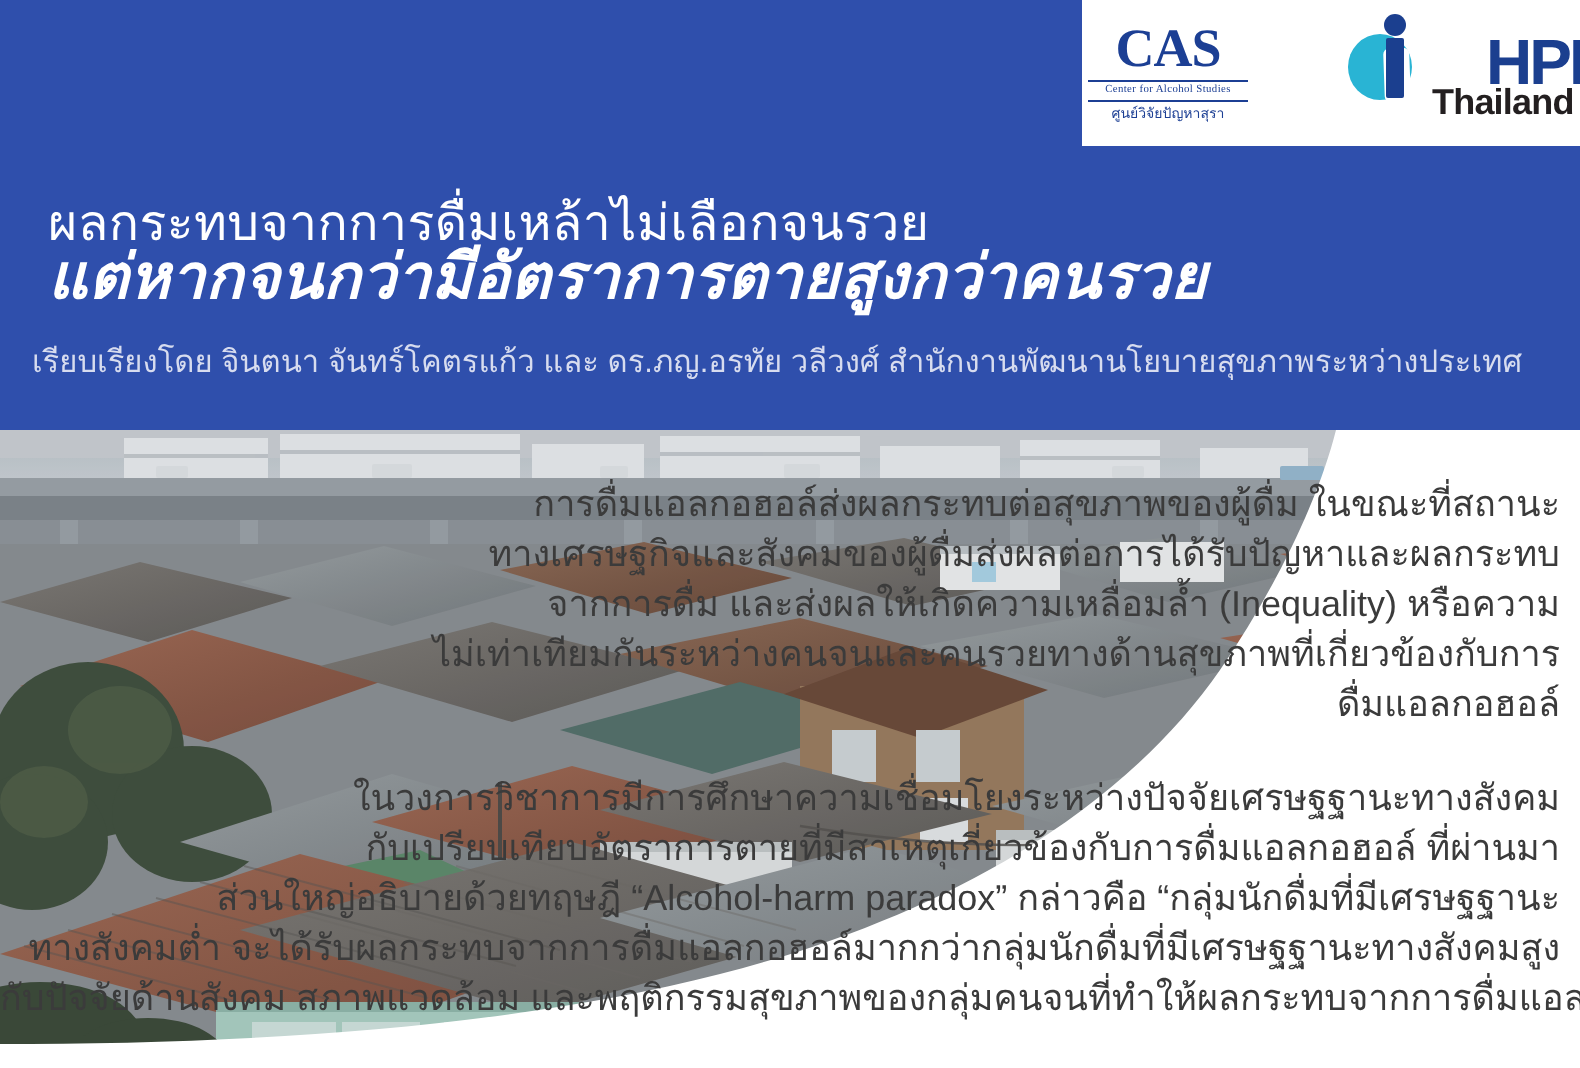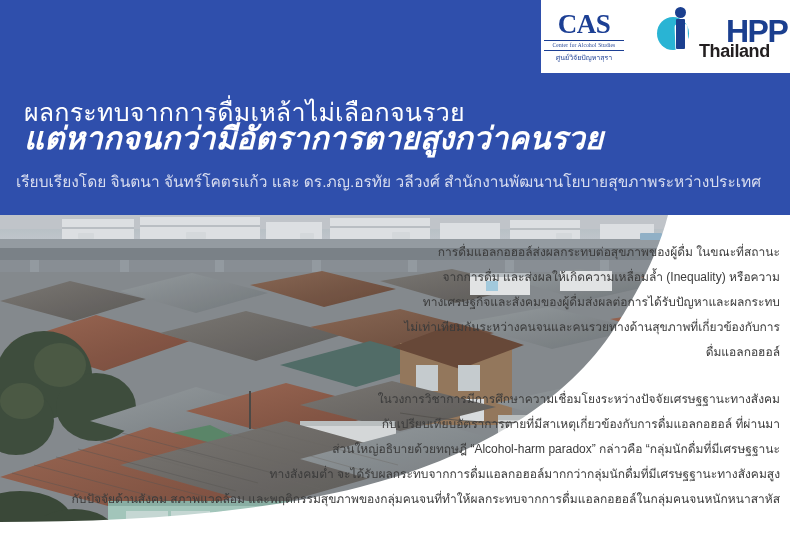--- a/index.html
+++ b/index.html
@@ -35,21 +35,21 @@
     left: 541px; top: 0;
     width: 249px; height: 73px;
     background: #ffffff;
   }
   .logo-plate-inner {
     position: absolute;
     left: 0; top: 0;
     width: 249px; height: 73px;
     display: flex;
     align-items: center;
-    justify-content: flex-start;
+    justify-content: space-between;
     gap: 28px;
   }
 
   
   .cas-logo {
     position: relative;
     width: 86px;
     height: 62px;
     display: flex;
     flex-direction: column;
@@ -202,21 +202,21 @@
     pointer-events: none;
   }
 
   
   .body-text {
     position: absolute;
     left: 0px; top: 240px;
     width: 790px;
     height: 294px;
     color: #3b3b3b;
-    font-size: 12px;
+    font-size: 18px;
     line-height: 25px;
     border-radius: 6px;
   }
   .body-text .para {
     margin: 0;
     text-align: right;
     padding-right: 10px;
   }
   .body-text .ln {
     display: block;
@@ -463,22 +463,22 @@
     </div>
 
     <h1 class="title-line1">ผลกระทบจากการดื่มเหล้าไม่เลือกจนรวย</h1>
     <h2 class="title-line2">แต่หากจนกว่ามีอัตราการตายสูงกว่าคนรวย</h2>
     <div class="byline">เรียบเรียงโดย จินตนา จันทร์โคตรแก้ว และ ดร.ภญ.อรทัย วลีวงศ์ สำนักงานพัฒนานโยบายสุขภาพระหว่างประเทศ</div>
   </div>
 
   <div class="body-text">
     <div class="para">
       <span class="ln">การดื่มแอลกอฮอล์ส่งผลกระทบต่อสุขภาพของผู้ดื่ม ในขณะที่สถานะ</span>
+      <span class="ln">ทางเศรษฐกิจและสังคมของผู้ดื่มส่งผลต่อการได้รับปัญหาและผลกระทบ</span>
       <span class="ln">จากการดื่ม และส่งผลให้เกิดความเหลื่อมล้ำ (Inequality) หรือความ</span>
-      <span class="ln">ทางเศรษฐกิจและสังคมของผู้ดื่มส่งผลต่อการได้รับปัญหาและผลกระทบ</span>
       <span class="ln">ไม่เท่าเทียมกันระหว่างคนจนและคนรวยทางด้านสุขภาพที่เกี่ยวข้องกับการ</span>
       <span class="ln">ดื่มแอลกอฮอล์</span>
     </div>
     <span class="gap"></span>
     <div class="para">
       <span class="ln">ในวงการวิชาการมีการศึกษาความเชื่อมโยงระหว่างปัจจัยเศรษฐฐานะทางสังคม</span>
       <span class="ln">กับเปรียบเทียบอัตราการตายที่มีสาเหตุเกี่ยวข้องกับการดื่มแอลกอฮอล์ ที่ผ่านมา</span>
       <span class="ln">ส่วนใหญ่อธิบายด้วยทฤษฎี “Alcohol-harm paradox” กล่าวคือ “กลุ่มนักดื่มที่มีเศรษฐฐานะ</span>
       <span class="ln">ทางสังคมต่ำ จะได้รับผลกระทบจากการดื่มแอลกอฮอล์มากกว่ากลุ่มนักดื่มที่มีเศรษฐฐานะทางสังคมสูง</span>
       <span class="ln">กับปัจจัยด้านสังคม สภาพแวดล้อม และพฤติกรรมสุขภาพของกลุ่มคนจนที่ทำให้ผลกระทบจากการดื่มแอลกอฮอล์ในกลุ่มคนจนหนักหนาสาหัส</span>

